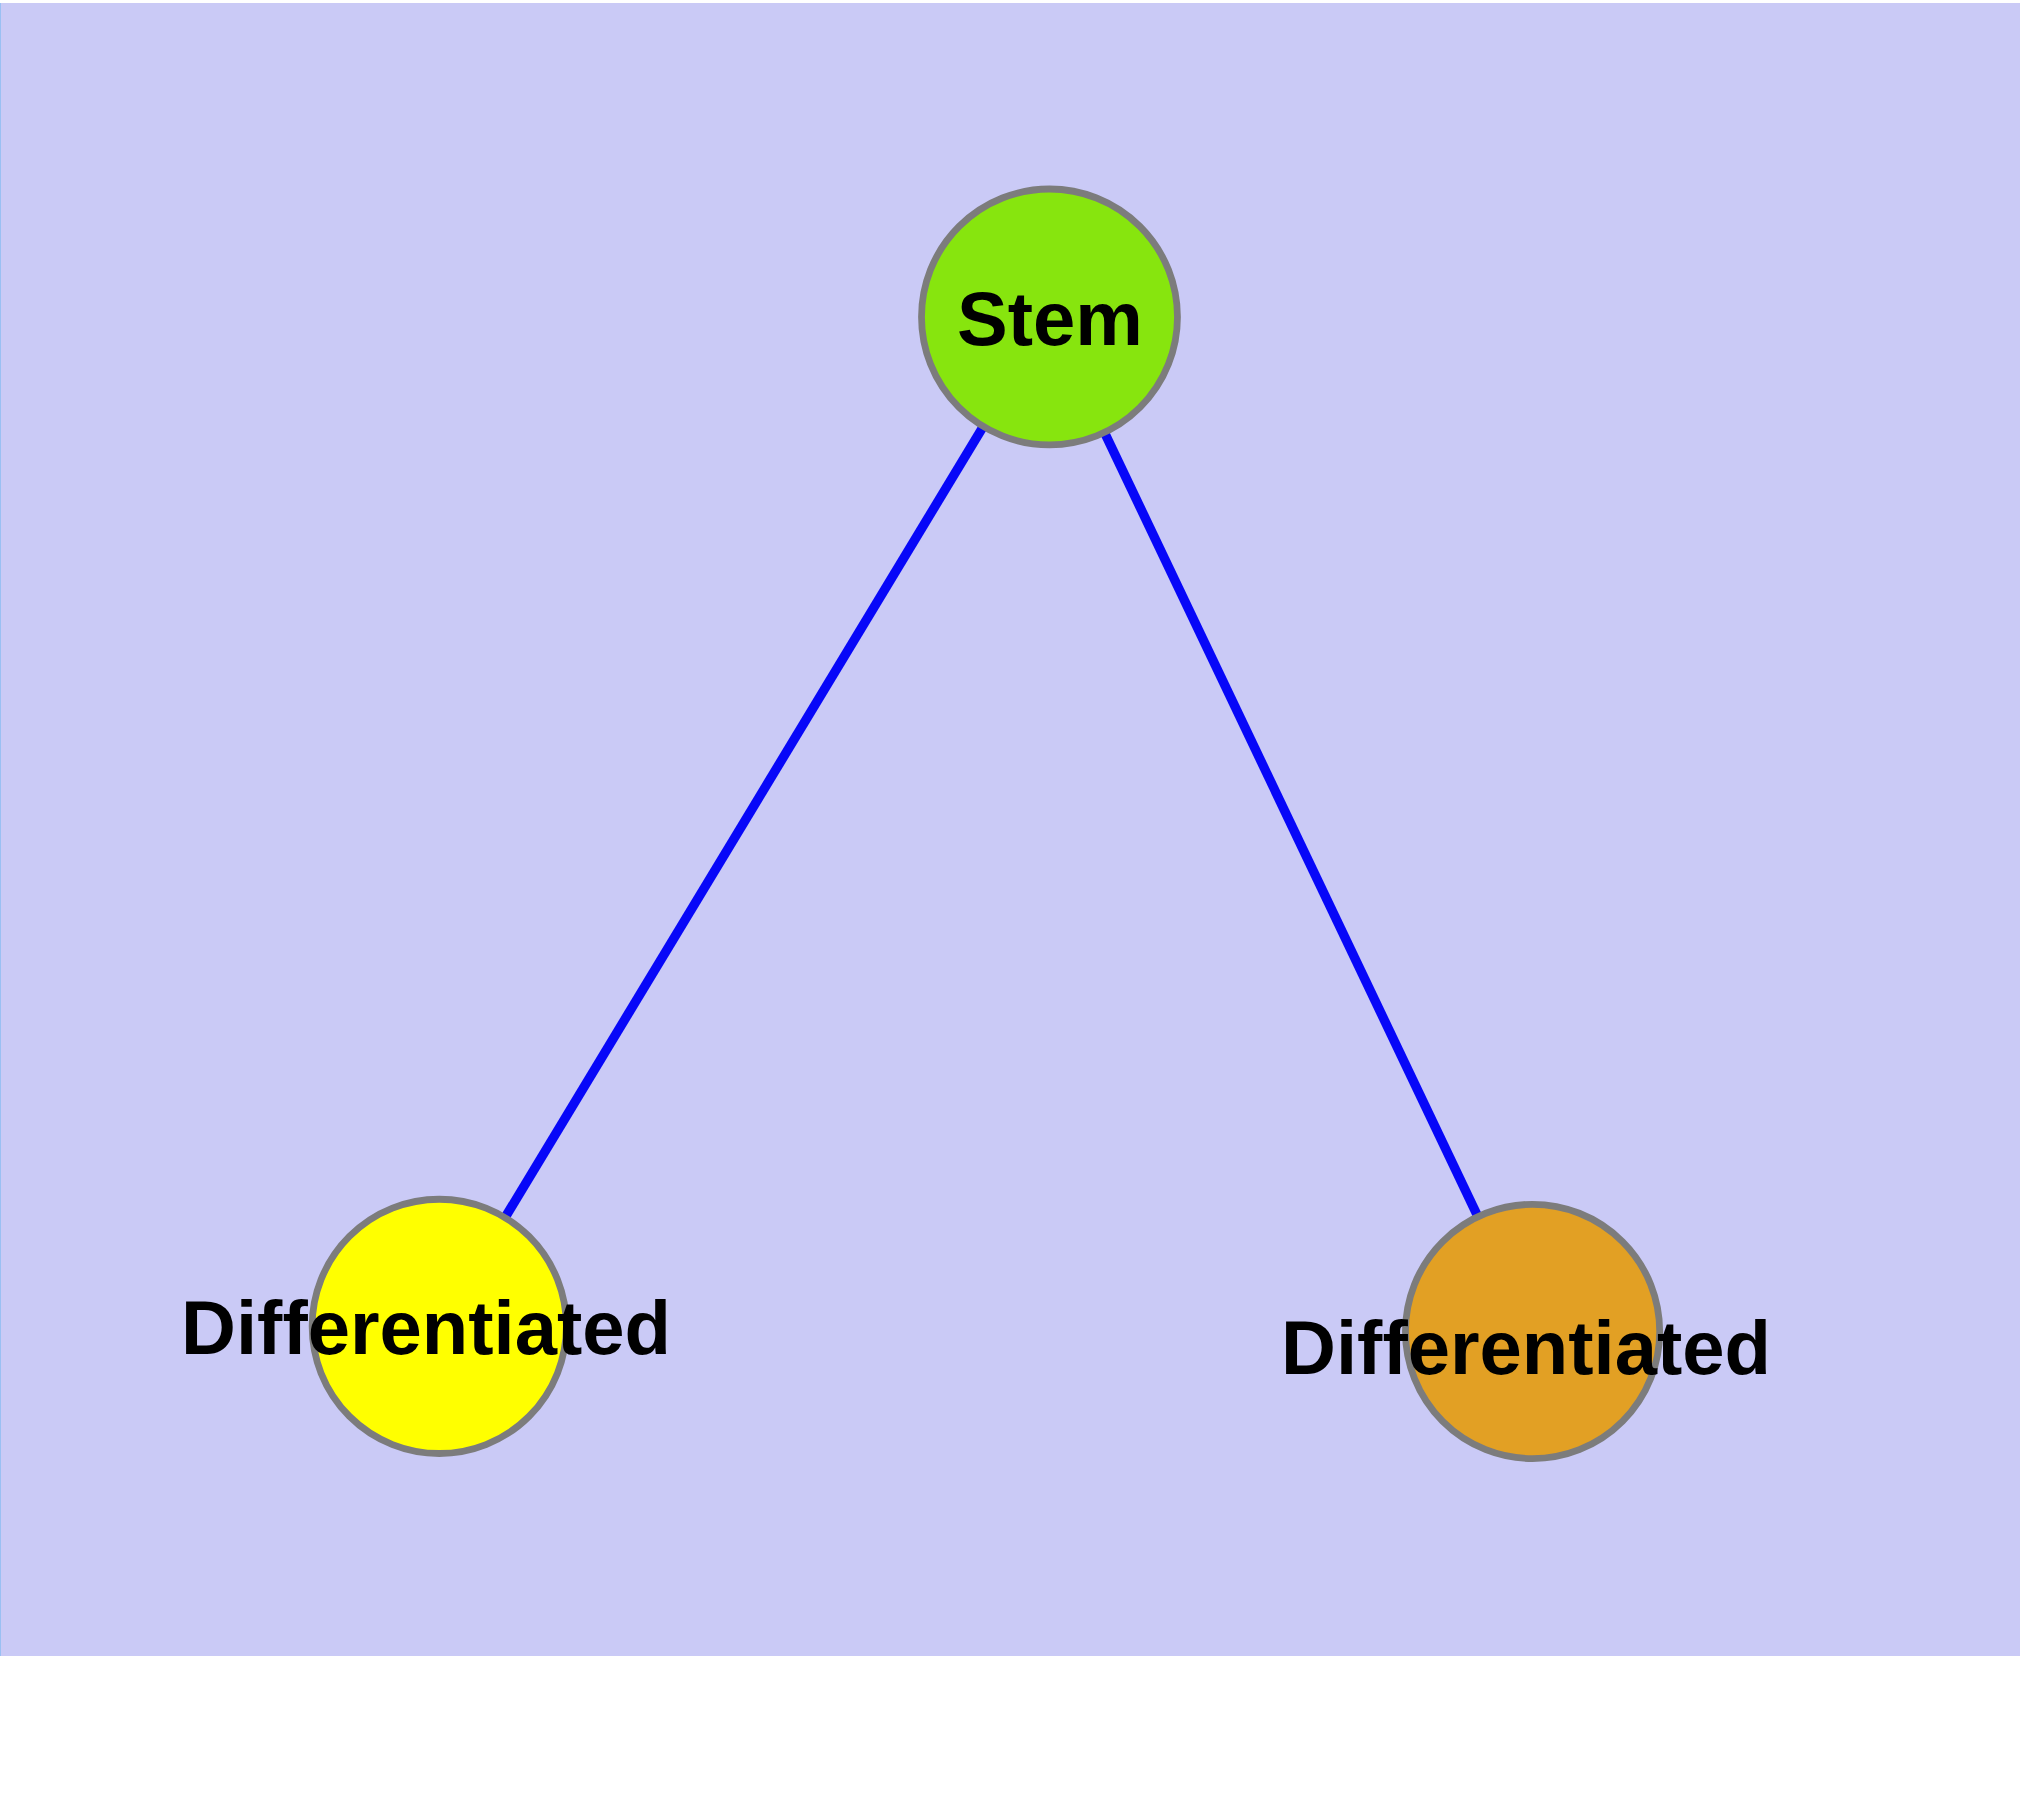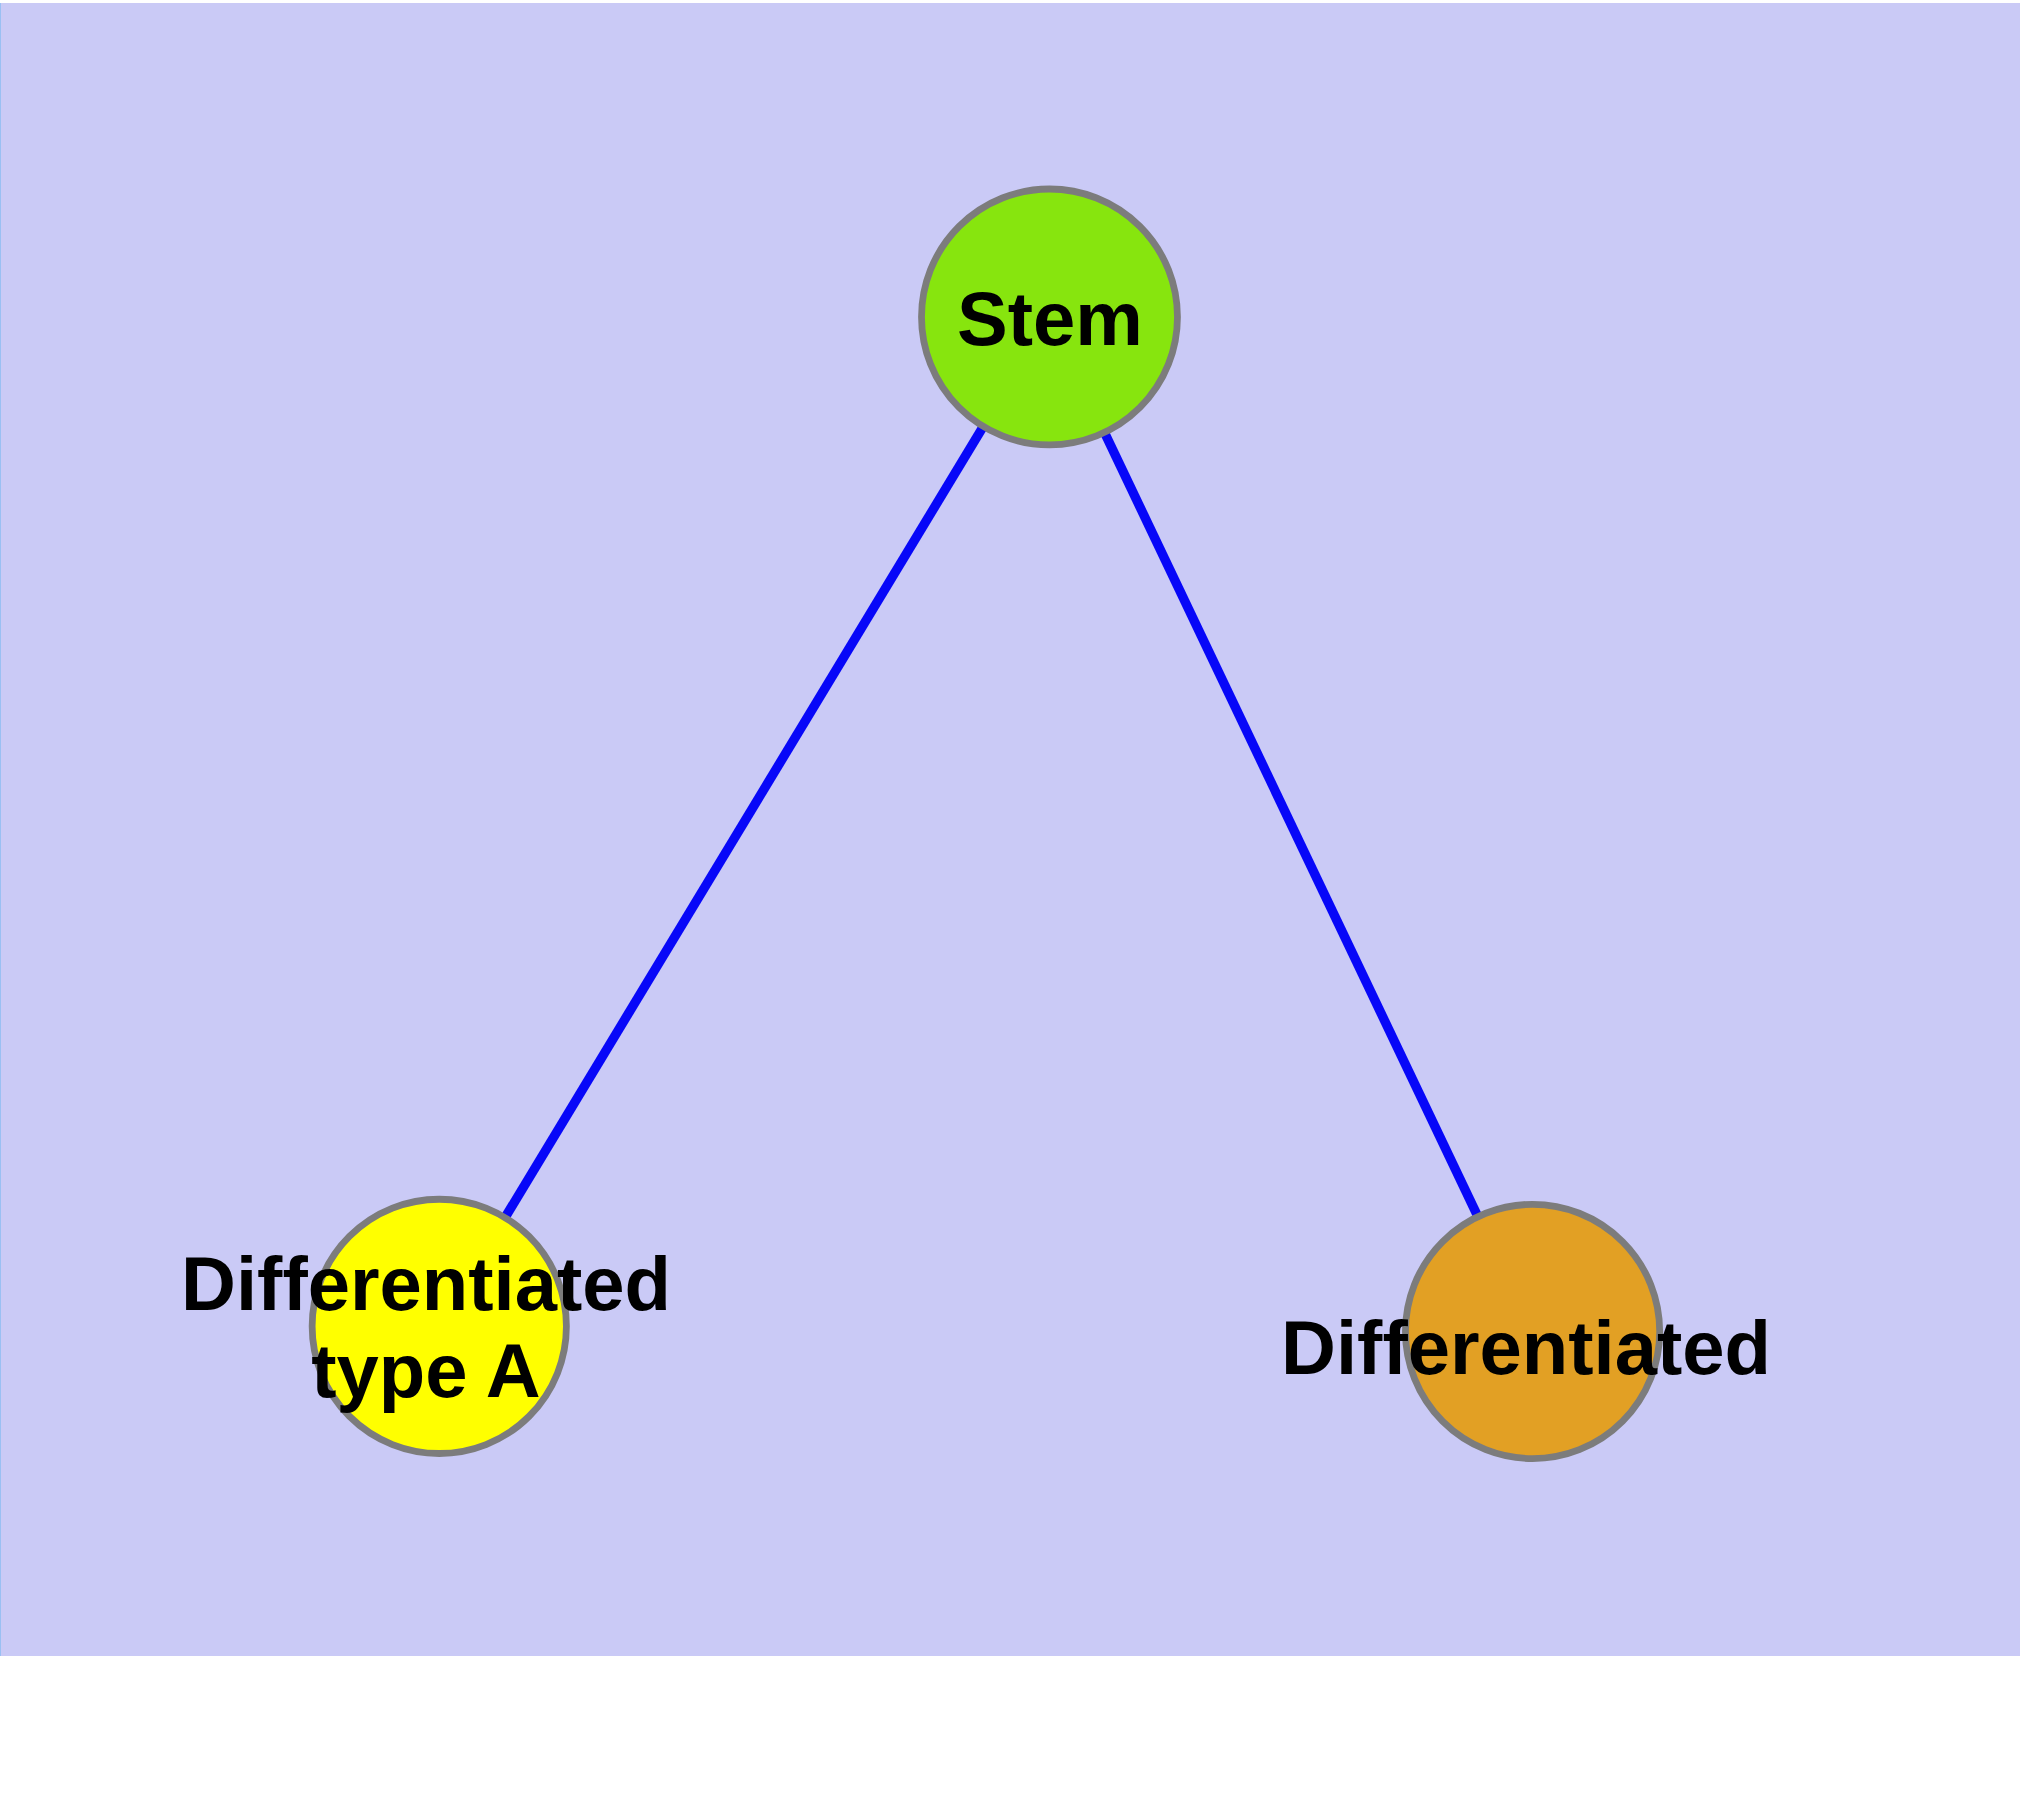--- a/index.html
+++ b/index.html
@@ -61,21 +61,20 @@
 
     <circle cx="1808" cy="1571" r="150" fill="#e2a024" stroke="#7c7c7c" stroke-width="8"></circle>
   </svg>
 
   <div class="node-label" style="left: 1050px; top: 318px;">
     <span class="label-line">Stem</span>
   </div>
 
   <div class="node-label" style="left: 426px; top: 1327px;">
     <span class="label-line">Differentiated</span>
-    <span class="label-line">type A</span>
   </div>
 
   <div class="node-label" style="left: 1526px; top: 1347px;">
     <span class="label-line">Differentiated</span>
   </div>
 
 </div>
 
 
 </body></html>

